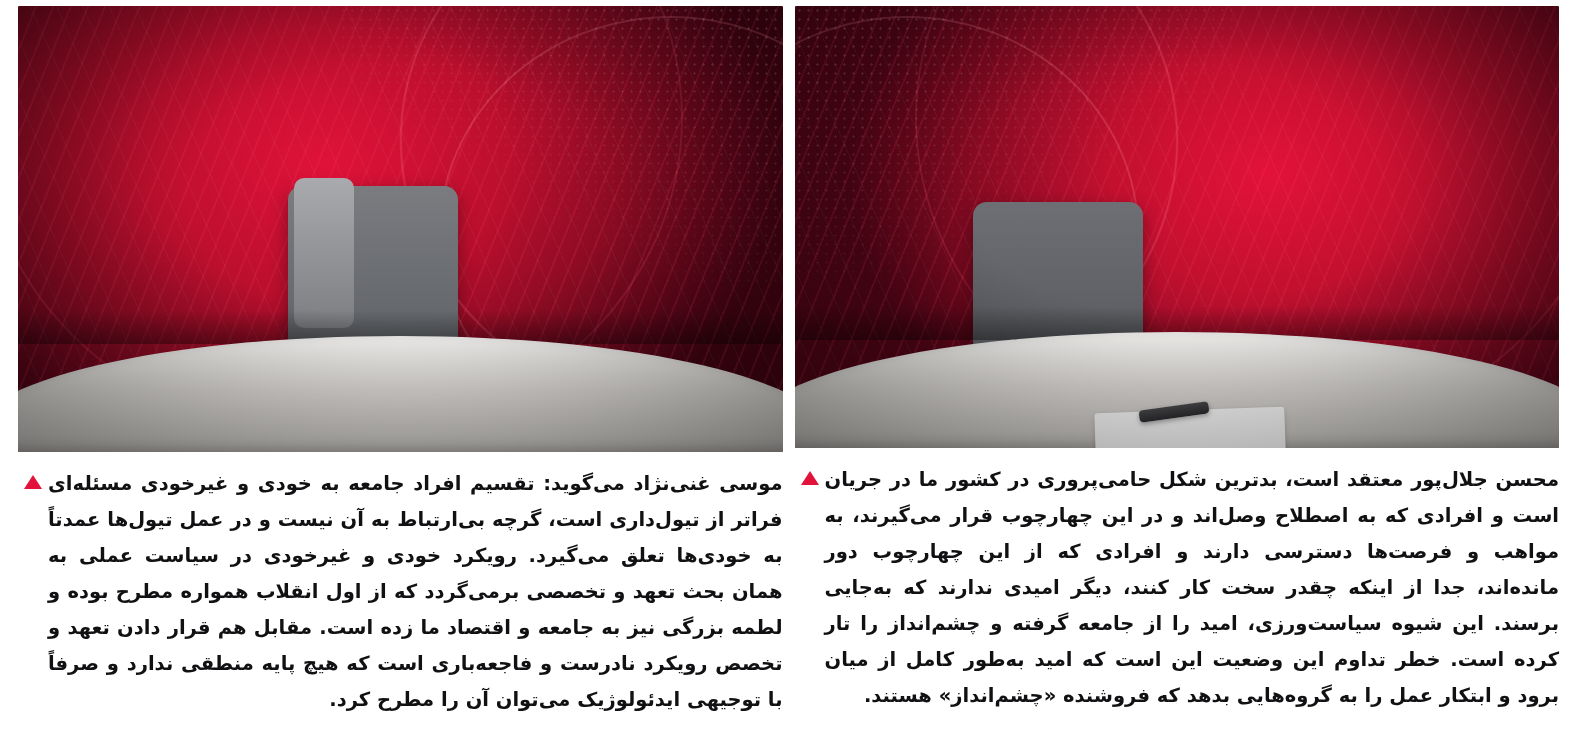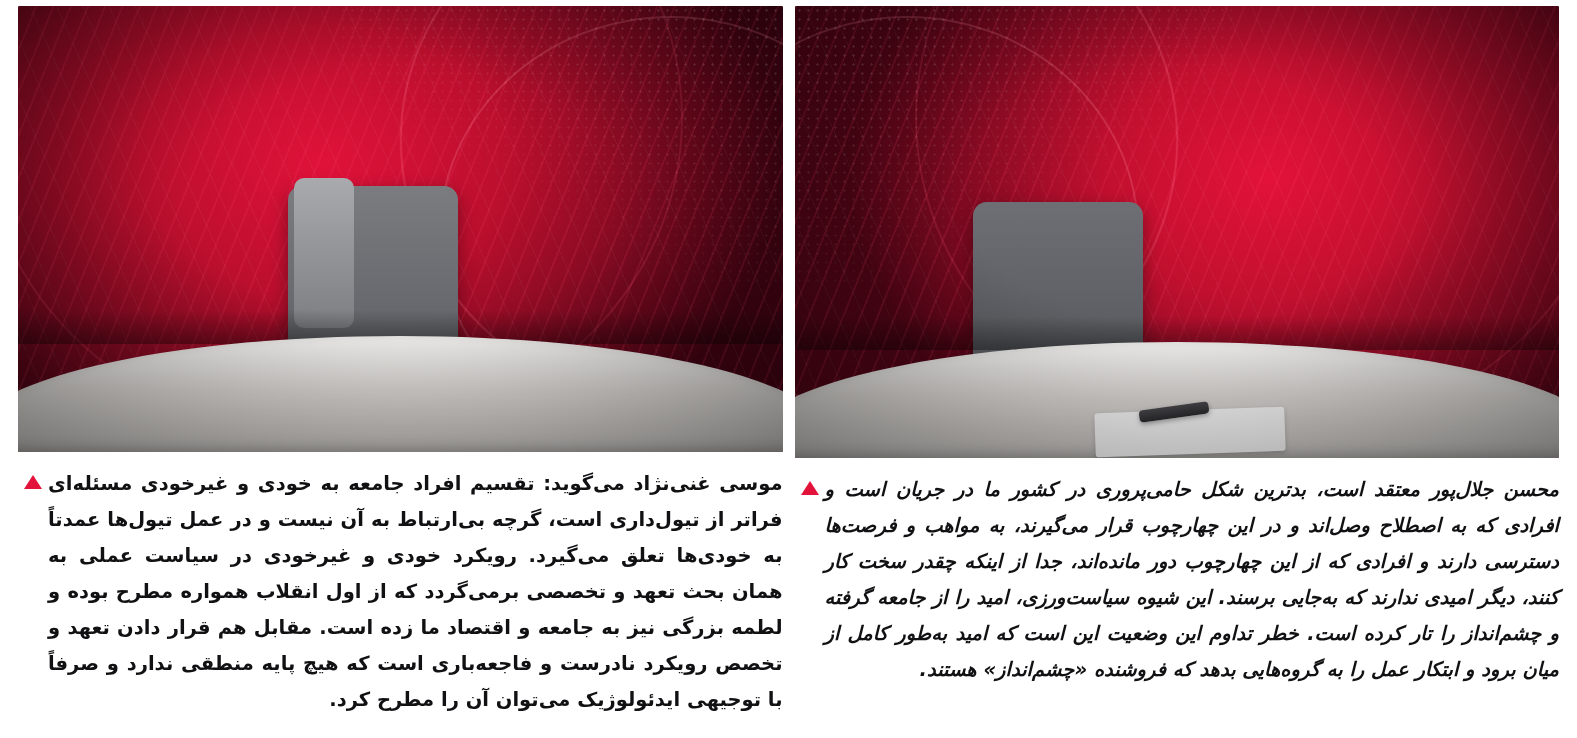--- a/index.html
+++ b/index.html
@@ -20,21 +20,21 @@
     display: flex;
     flex-direction: row;
     box-sizing: border-box;
   }
   .column {
     width: 50%;
     box-sizing: border-box;
     display: flex;
     flex-direction: column;
   }
-  .col-left  { padding: 6px 18px 24px 6px; font-style: italic; }
+  .col-left  { padding: 6px 18px 24px 6px; }
   .col-right { padding: 6px 6px 20px 18px; }
 
   
   .photo {
     position: relative;
     width: 100%;
     height: 452px;
     overflow: hidden;
     border-radius: 2px;
     background: #1a0206;

